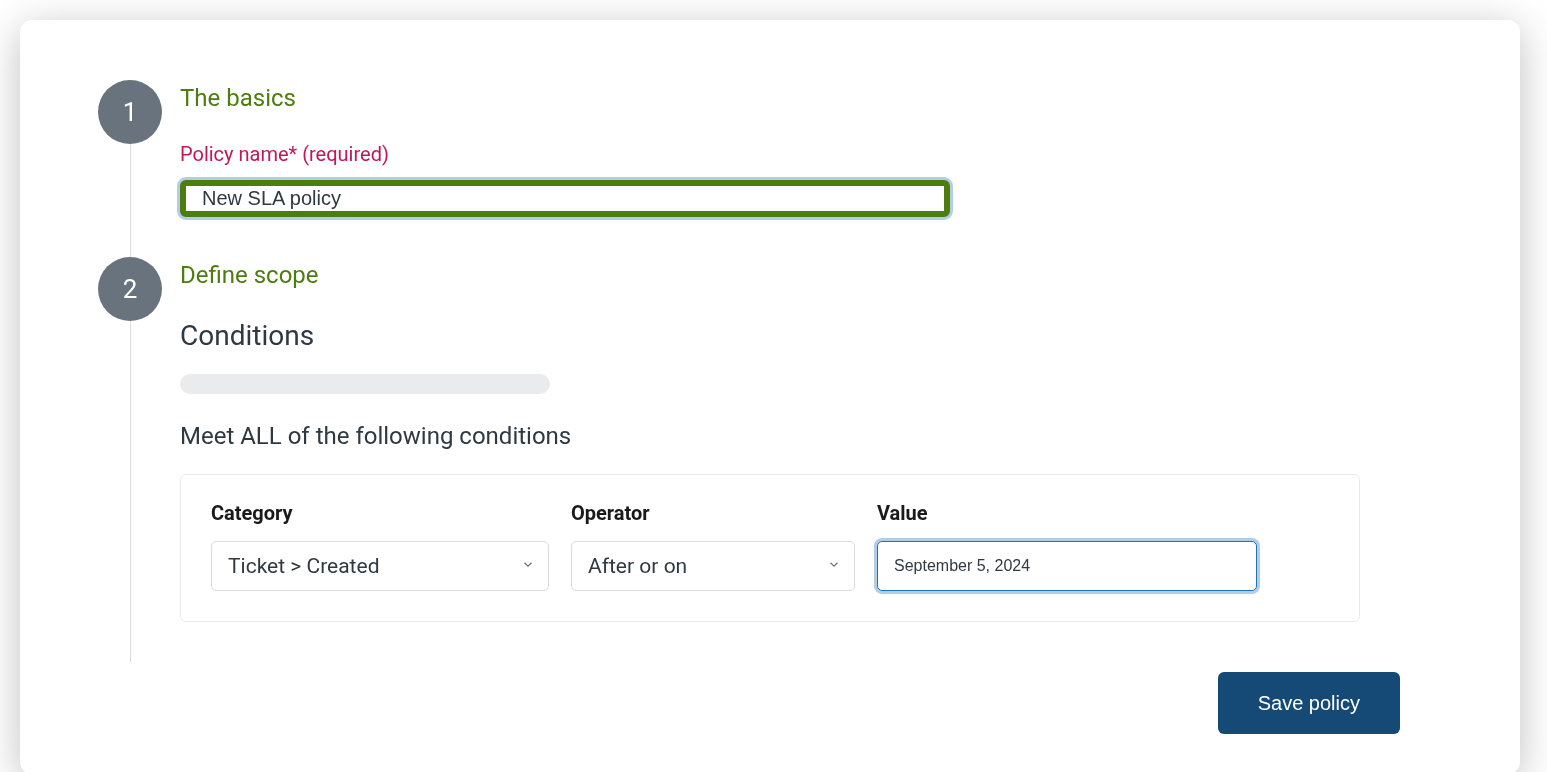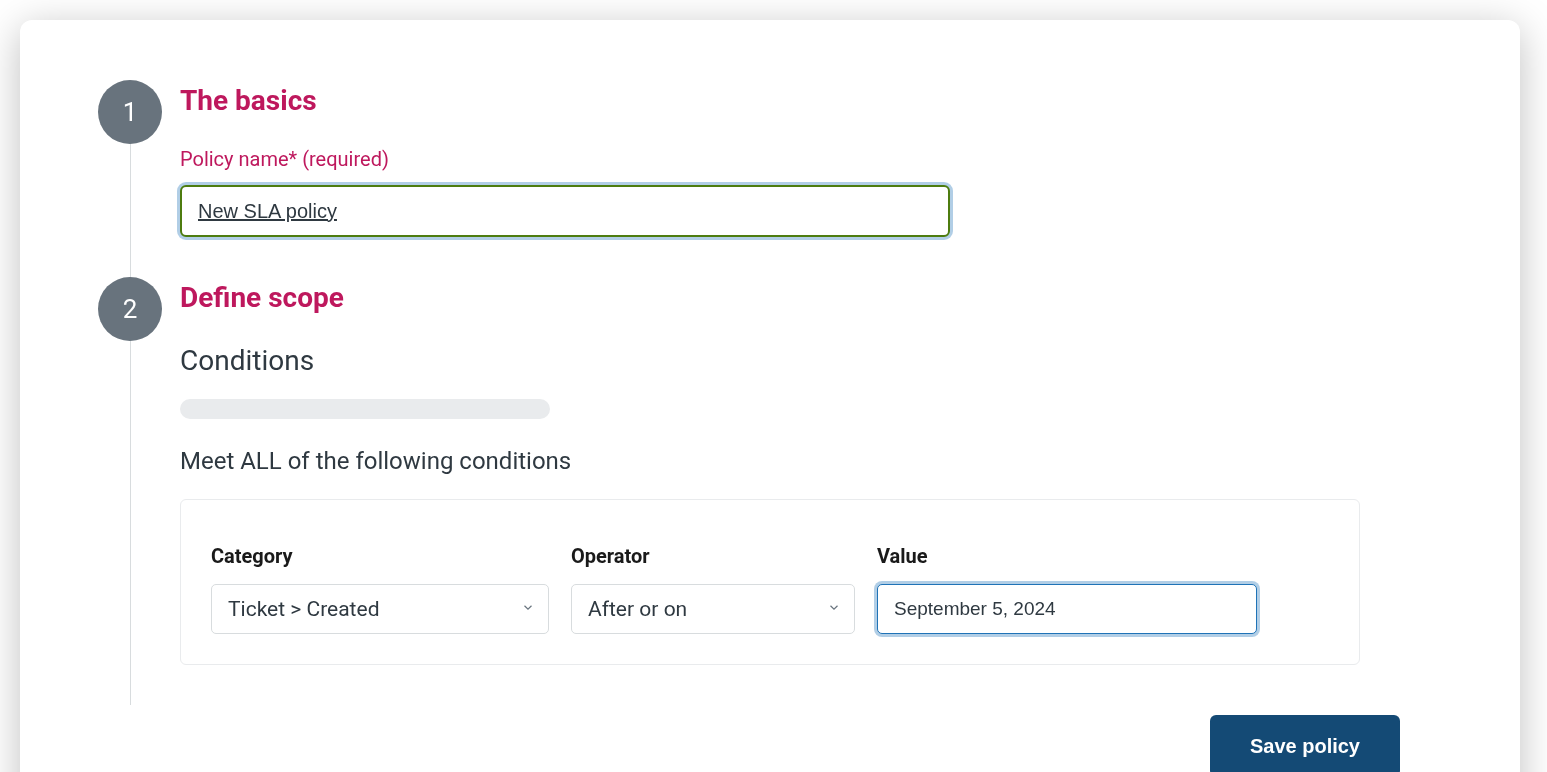--- a/index.html
+++ b/index.html
@@ -56,42 +56,41 @@
     }
     .step-line.last {
       bottom: 0;
     }
     .step-content {
       flex: 1;
       padding-top: 4px;
       padding-bottom: 40px;
     }
     .section-title {
-      font-size: 28px;
-      font-weight: 700;
-      color: #be185d;
+      font-size: 24px;
+      font-weight: 400;
+      color: #4d7c0f;
       margin-bottom: 30px;
     }
     .field-label {
       font-size: 20px;
       color: #be185d;
       margin-bottom: 14px;
     }
     .text-input {
       width: 770px;
       max-width: 100%;
-      height: 52px;
-      border: 2px solid #4d7c0f;
+      height: 37px;
+      border: 6px solid #4d7c0f;
       border-radius: 6px;
       box-shadow: 0 0 0 3px rgba(31,115,183,0.35);
       padding: 0 16px;
       font-size: 20px;
       color: #2f3941;
       outline: none;
-      text-decoration: underline;
     }
     .conditions-heading {
       font-size: 28px;
       font-weight: 400;
       color: #2f3941;
       margin-bottom: 22px;
     }
     .placeholder-bar {
       width: 370px;
       height: 20px;
@@ -100,21 +99,21 @@
       margin-bottom: 28px;
     }
     .conditions-subheading {
       font-size: 24px;
       color: #2f3941;
       margin-bottom: 24px;
     }
     .conditions-box {
       border: 1px solid #e9ebed;
       border-radius: 6px;
-      padding: 44px 30px 30px 30px;
+      padding: 26px 30px 30px 30px;
       width: 1180px;
       max-width: 100%;
     }
     .conditions-row {
       display: flex;
       gap: 22px;
     }
     .condition-col {
       display: flex;
       flex-direction: column;
@@ -149,39 +148,39 @@
       transform: translateY(-50%);
       pointer-events: none;
     }
     .value-input {
       width: 380px;
       height: 50px;
       border: 1px solid #1f73b7;
       border-radius: 5px;
       box-shadow: 0 0 0 3px rgba(31,115,183,0.35);
       padding: 0 16px;
-      font-size: 19px;
+      font-size: 16px;
       color: #2f3941;
       outline: none;
     }
     .actions {
       display: flex;
       justify-content: flex-end;
       padding-right: 60px;
       margin-top: 10px;
     }
     .save-btn {
       background: #144a75;
       color: #fff;
       border: none;
       border-radius: 6px;
       padding: 0 40px;
       height: 62px;
       font-size: 20px;
-      font-weight: 700;
+      font-weight: 400;
       cursor: pointer;
     }
   </style>
 </head>
 <body>
 
 <div class="card">
 
   <div class="step-container">
     <div class="step-indicator">

